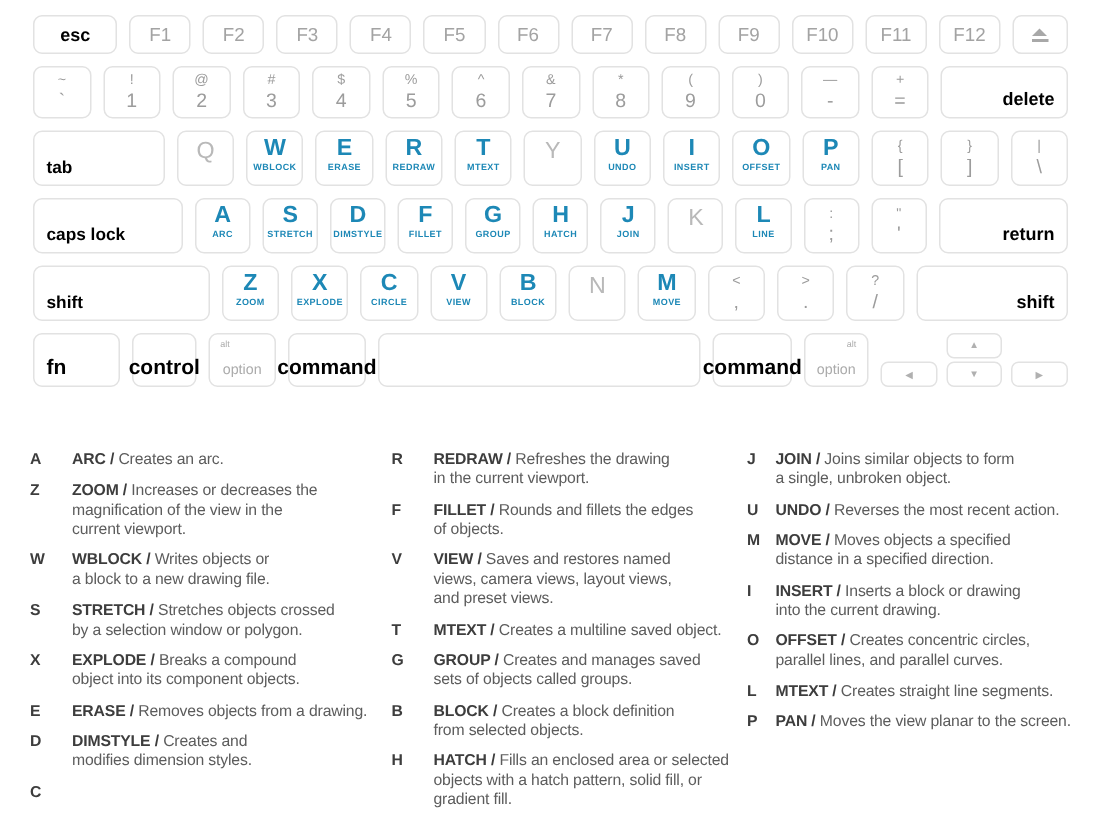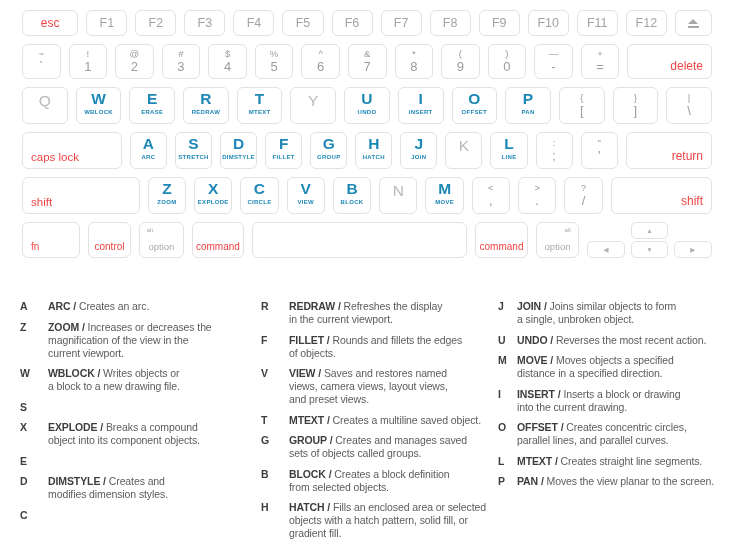--- a/index.html
+++ b/index.html
@@ -8,26 +8,26 @@
   .page { position:relative; width:735px; height:553px; background:#ffffff; overflow:hidden; }
 
   
   .kb { position:absolute; left:22px; top:10px; width:690px; }
   .kb-row { display:flex; gap:8px; margin-bottom:8px; }
   .key {
     background:#fff; border:1px solid #e2e2e2; border-radius:6px;
     display:flex; min-width:0; position:relative; flex-basis:0;
   }
   
-  .k-mod { color:#ef4444; font-size:11.5px; }
+  .k-mod { color:#000000; font-size:11.5px;font-weight:bold; }
   .pos-bl { align-items:flex-end; justify-content:flex-start; padding:5px 8px; }
   .pos-br { align-items:flex-end; justify-content:flex-end; padding:5px 8px; }
   .pos-bc { align-items:flex-end; justify-content:center; padding:5px 2px; }
   .pos-c  { align-items:center; justify-content:center; }
-  .fs-sm { font-size:10px; }
+  .fs-sm { font-size:14px; }
   .fs-md { font-size:12px; }
   
   .k-fkey { align-items:center; justify-content:center; color:#a3a3a3; font-size:12.5px; }
   
   .k-pair { flex-direction:column; align-items:center; justify-content:center; color:#9c9c9c; line-height:1.15; padding-top:1px; }
   .k-pair .ptop { font-size:9.5px; }
   .k-pair .pbot { font-size:13px; }
   
   .k-plain { align-items:flex-start; justify-content:center; padding-top:4px; color:#b9b9b9; font-size:15.5px; }
   
@@ -161,20 +161,23 @@
         </div>
         <div class="key k-pair" style="flex-grow: 40;">
           <span class="ptop">+</span>
           <span class="pbot">=</span>
         </div>
         <div class="key k-mod pos-br fs-md" style="flex-grow: 73;">
           <span>delete</span>
         </div>
       </div>
       <div class="kb-row" style="height: 37px;">
+        <div class="key k-mod pos-bl" style="flex-grow: 75;">
+          <span>tab</span>
+        </div>
         <div class="key k-plain" style="flex-grow: 39;">
           <span>Q</span>
         </div>
         <div class="key k-cmd" style="flex-grow: 39;">
           <span class="letter" style="color: rgb(29, 136, 182);">W</span>
           <span class="cmdlabel" style="color: rgb(29, 136, 182);">WBLOCK</span>
         </div>
         <div class="key k-cmd" style="flex-grow: 39;">
           <span class="letter" style="color: rgb(29, 136, 182);">E</span>
           <span class="cmdlabel" style="color: rgb(29, 136, 182);">ERASE</span>
@@ -368,42 +371,45 @@
 magnification of the view in the
 current viewport.</span></span>
       </div>
       <div class="litem">
         <span class="lletter">W</span>
         <span class="ltext"><span class="lcmd">WBLOCK /</span> <span>Writes objects or
 a block to a new drawing file.</span></span>
       </div>
       <div class="litem">
         <span class="lletter">S</span>
+        <span class="ltext"><span class="lcmd">STRETCH /</span> <span>Stretches objects crossed
+by a selection window or polygon.</span></span>
       </div>
       <div class="litem">
         <span class="lletter">X</span>
         <span class="ltext"><span class="lcmd">EXPLODE /</span> <span>Breaks a compound
 object into its component objects.</span></span>
       </div>
       <div class="litem">
         <span class="lletter">E</span>
+        <span class="ltext"><span class="lcmd">ERASE /</span> <span>Removes objects from a drawing.</span></span>
       </div>
       <div class="litem">
         <span class="lletter">D</span>
         <span class="ltext"><span class="lcmd">DIMSTYLE /</span> <span>Creates and
 modifies dimension styles.</span></span>
       </div>
       <div class="litem">
         <span class="lletter">C</span>
       </div>
     </div>
   <div class="legend-col col2">
       <div class="litem">
         <span class="lletter">R</span>
-        <span class="ltext"><span class="lcmd">REDRAW /</span> <span>Refreshes the display
+        <span class="ltext"><span class="lcmd">REDRAW /</span> <span>Refreshes the drawing
 in the current viewport.</span></span>
       </div>
       <div class="litem">
         <span class="lletter">F</span>
         <span class="ltext"><span class="lcmd">FILLET /</span> <span>Rounds and fillets the edges
 of objects.</span></span>
       </div>
       <div class="litem">
         <span class="lletter">V</span>
         <span class="ltext"><span class="lcmd">VIEW /</span> <span>Saves and restores named

